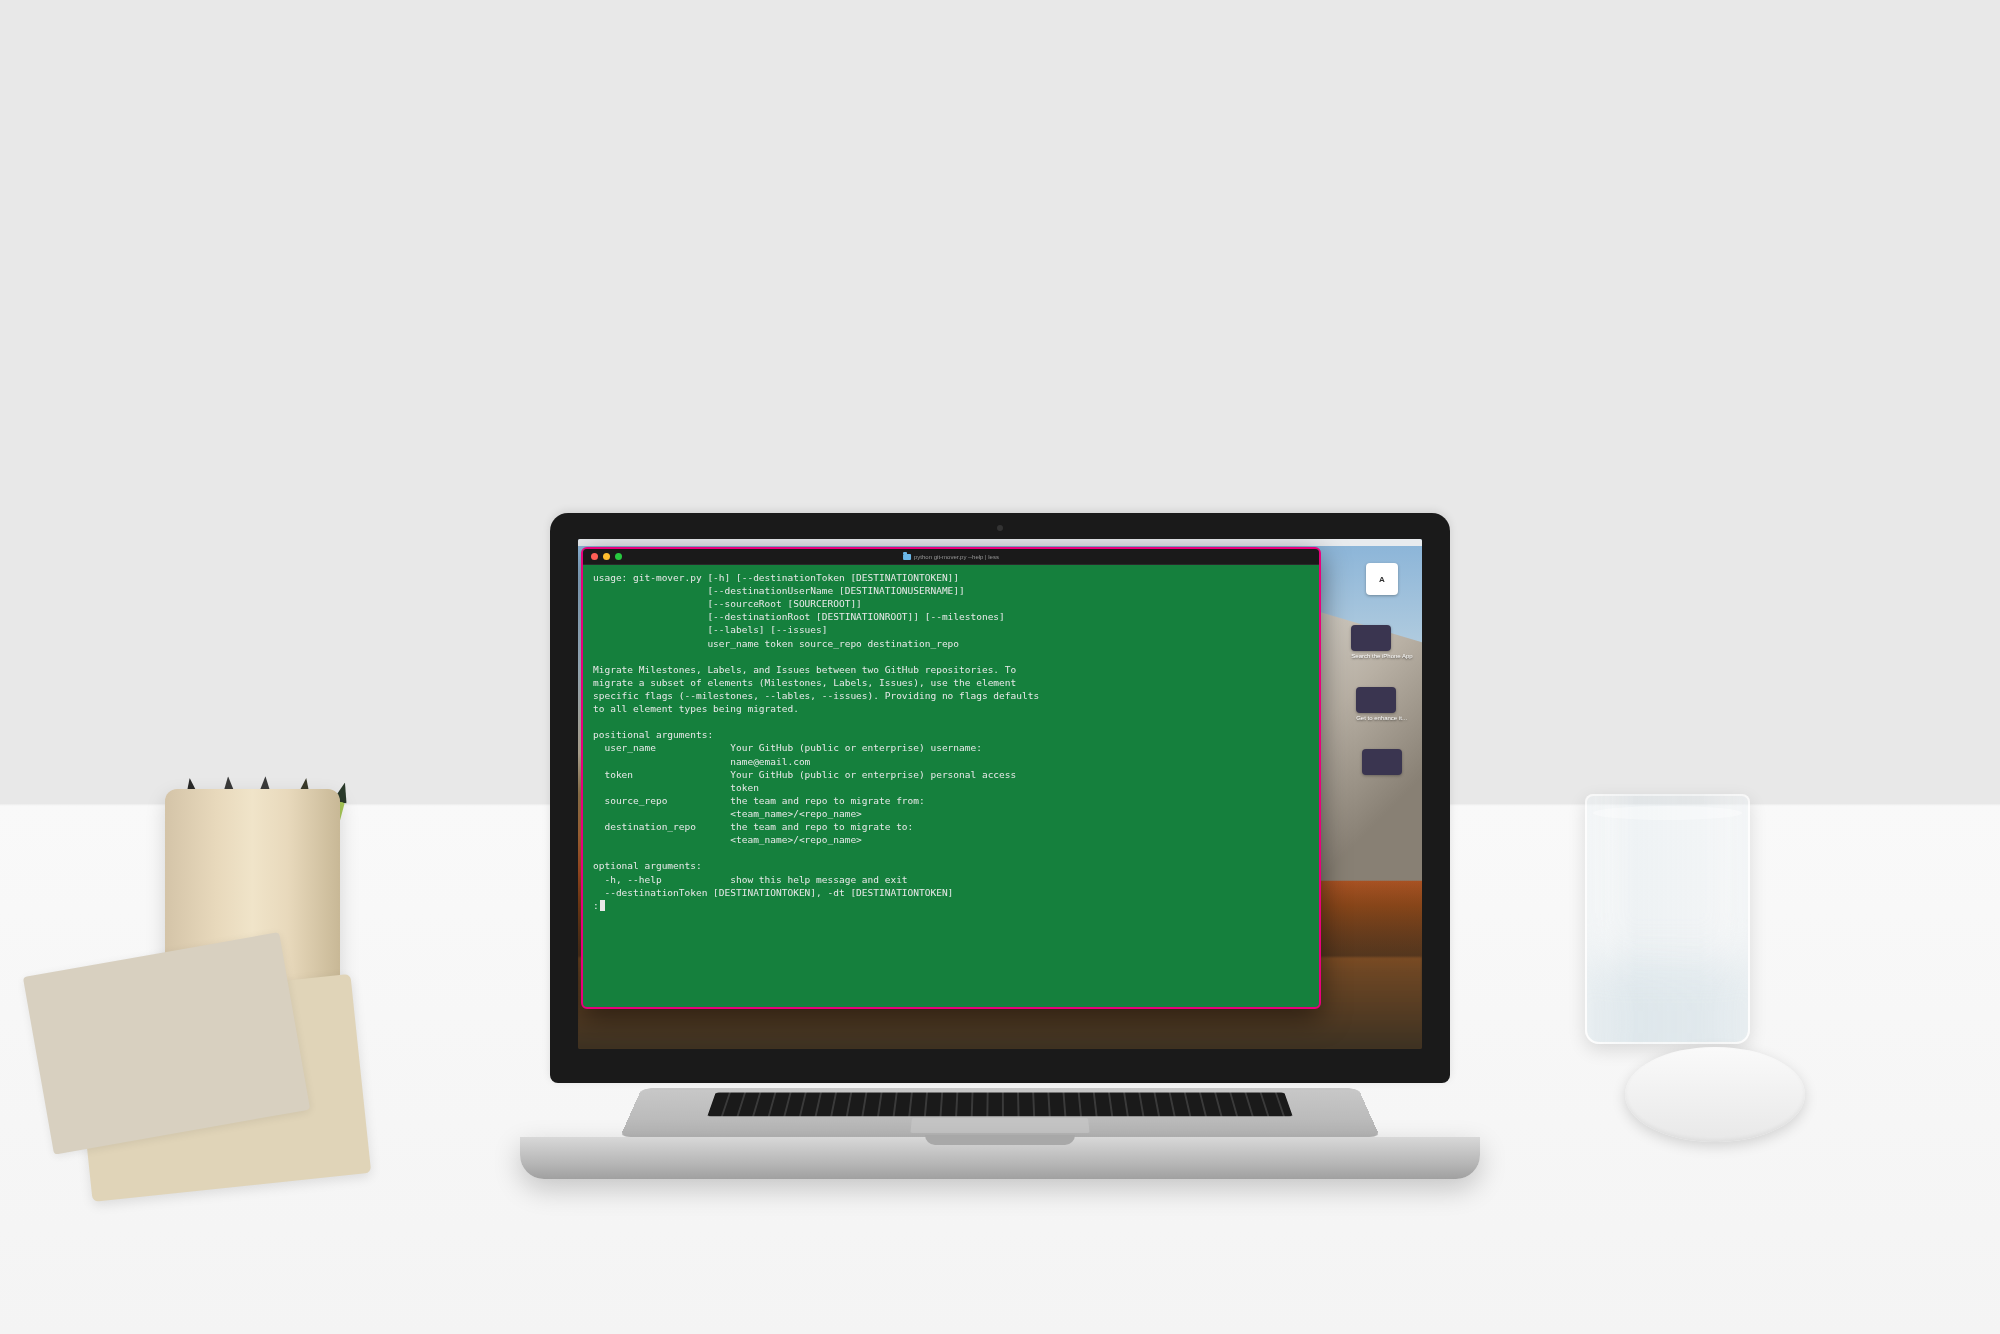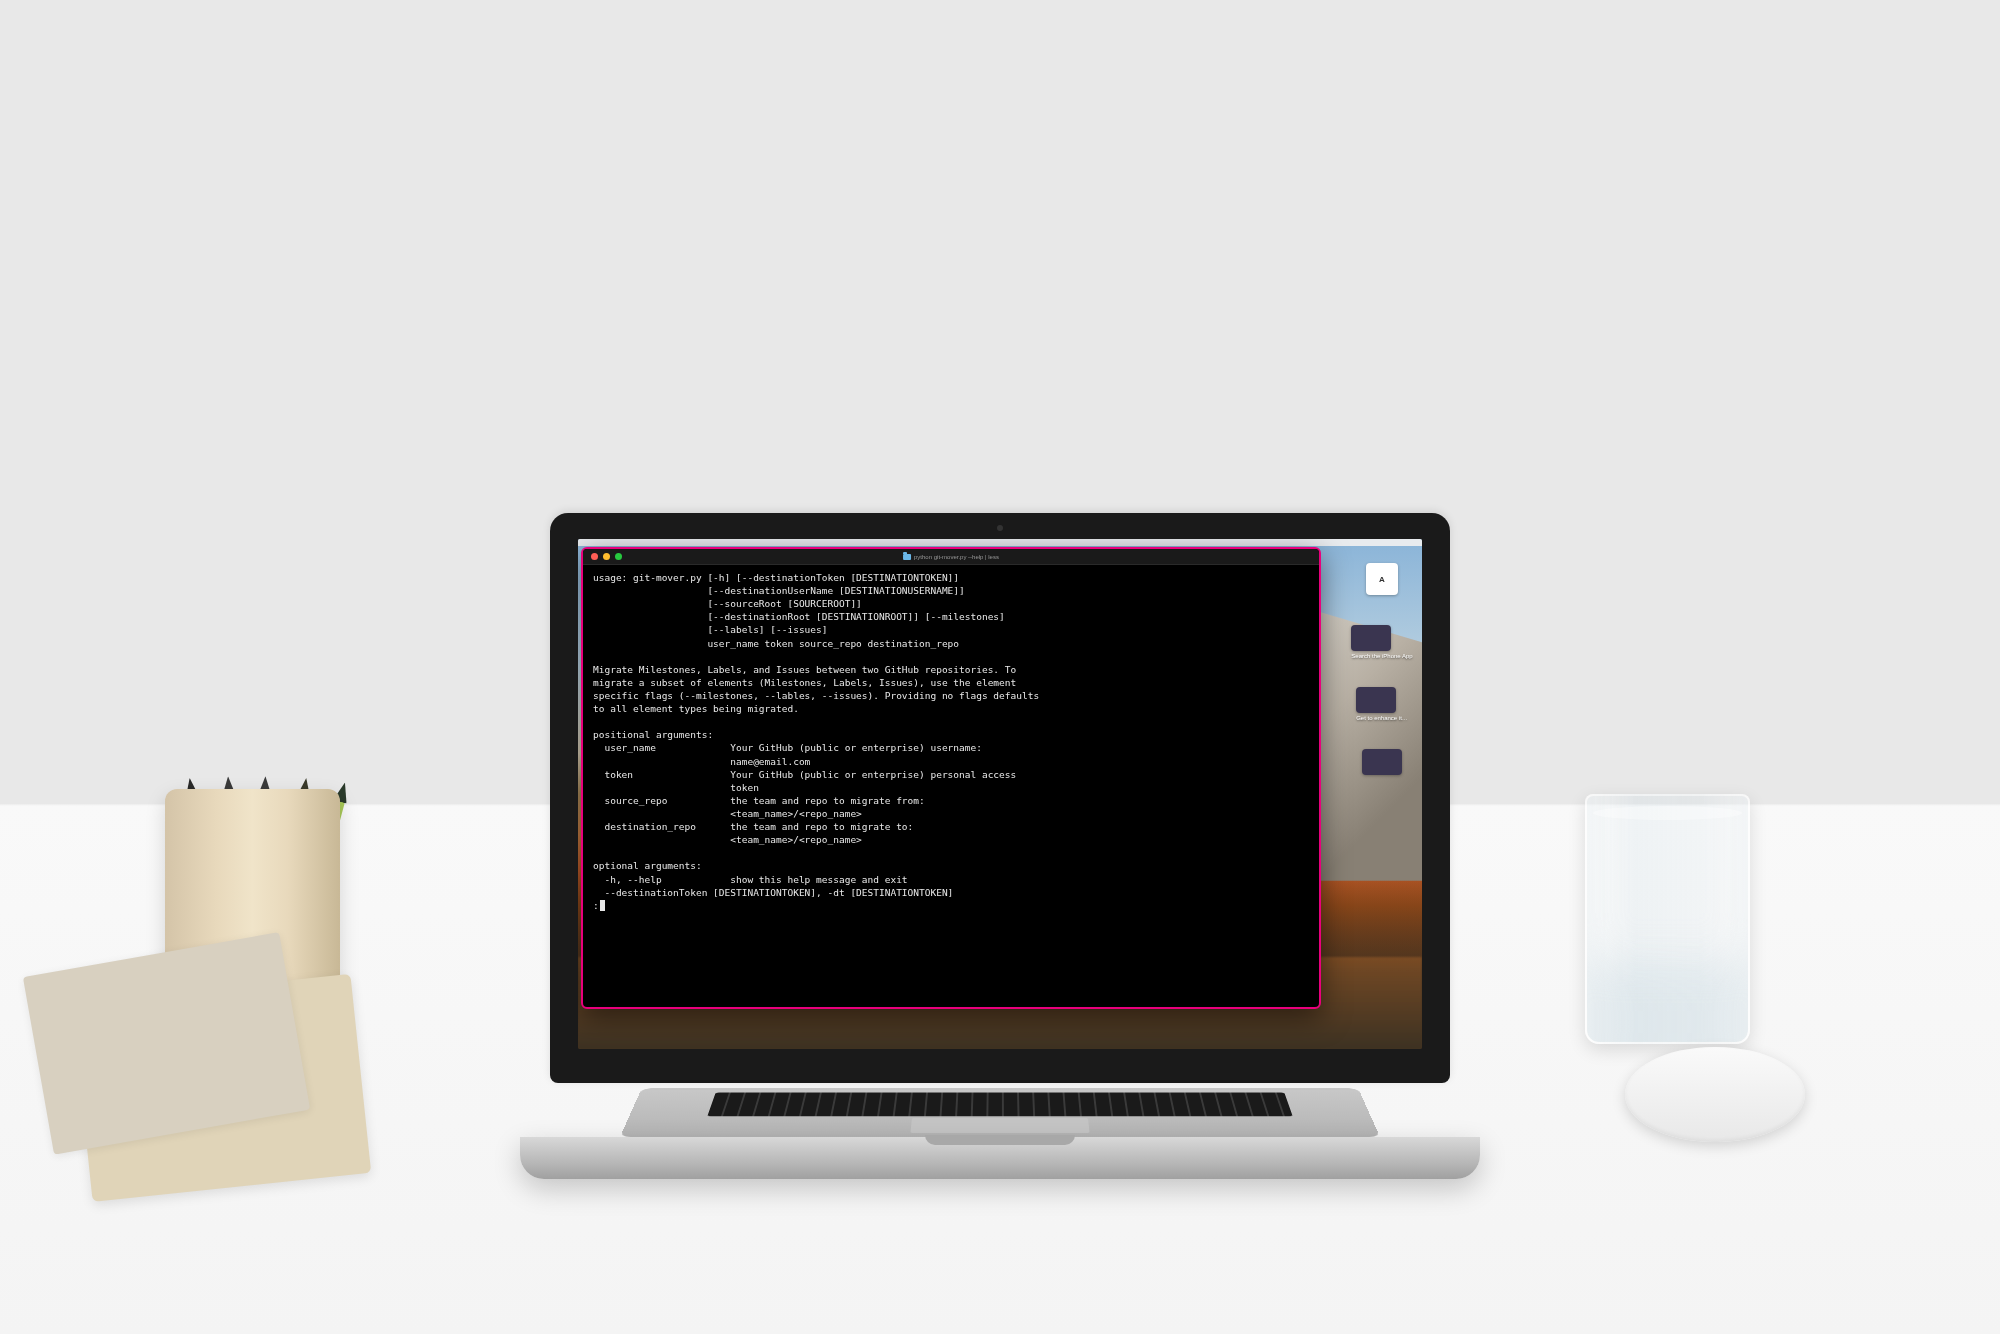--- a/index.html
+++ b/index.html
@@ -202,21 +202,21 @@
 .dicon.small { width:40px; height:26px; background:#3a3550; }
 .dlabel { font-size:6px; color:#fff; text-shadow:0 1px 2px rgba(0,0,0,0.6); text-align:center; margin-top:2px; }
 
 
 .terminal {
   position: absolute;
   top: 8px;
   left: 3px;
   width: 740px;
   height: 462px;
-  background: #000000;
+  background: #15803d;
   border: 2px solid #e8007c;
   border-radius: 6px;
   box-shadow: 0 8px 28px rgba(0,0,0,0.5);
   overflow: hidden;
   display: flex;
   flex-direction: column;
 }
 .term-titlebar {
   height: 16px;
   background: #1a1a1a;

